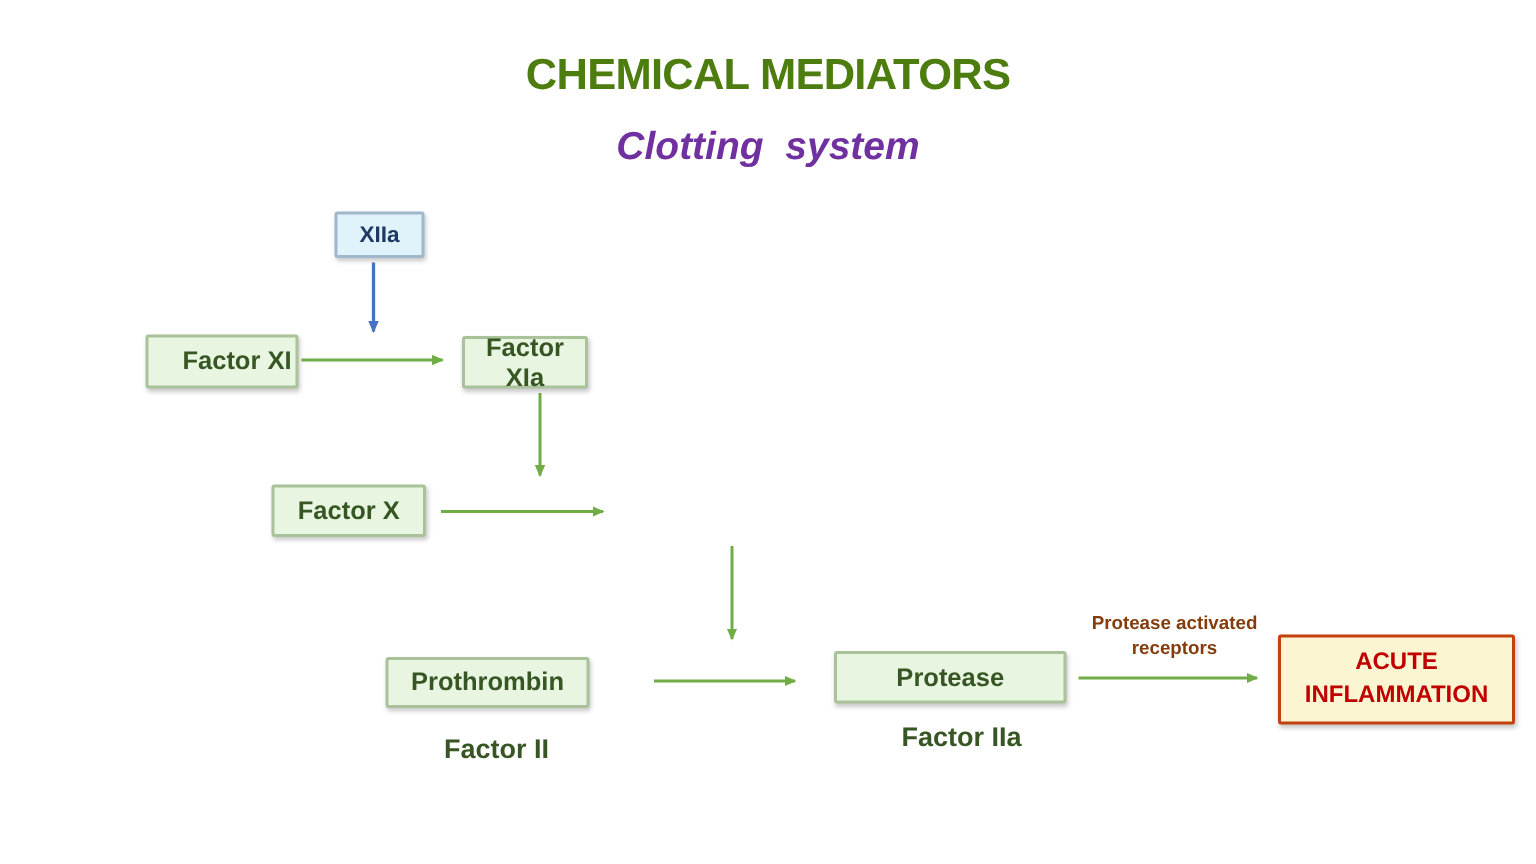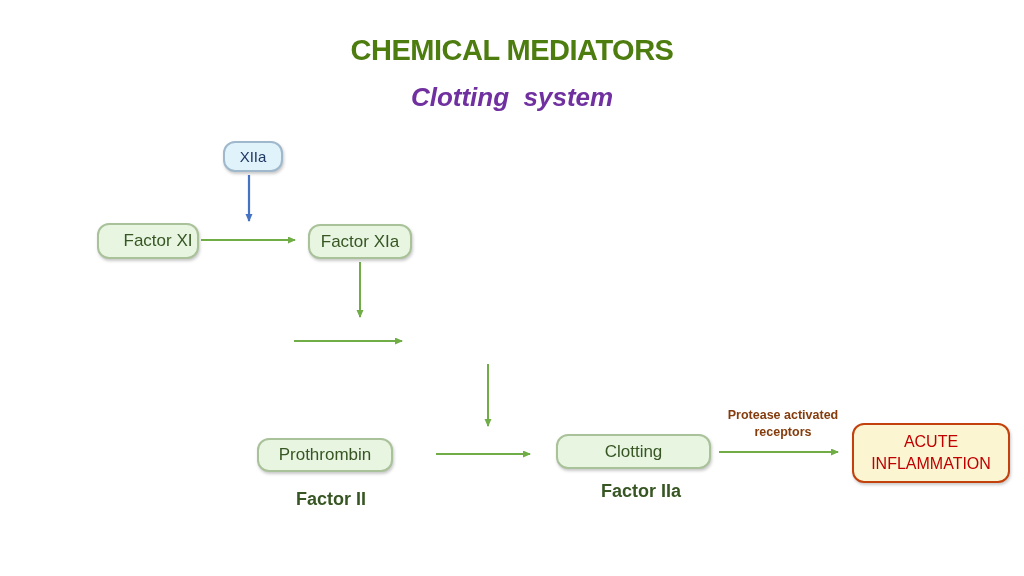--- a/index.html
+++ b/index.html
@@ -37,22 +37,22 @@
     color: #7030A0;
     white-space: pre;
     font-style: italic;
   }
   .box {
     position: absolute;
     display: flex;
     align-items: center;
     justify-content: center;
     text-align: center;
-    font-weight: normal;
-    border-radius: 12px;
+    font-weight: bold;
+    border-radius: 2px;
     box-sizing: border-box;
     box-shadow: 1px 2px 3px rgba(100,100,100,0.35);
   }
   .box.green {
     background: #E7F5E1;
     border: 2px solid #A9C29A;
     color: #375623;
     font-size: 17px;
   }
   .box.blue {
@@ -115,32 +115,35 @@
   </svg>
 
   <div class="box blue" style="left:223px; top:141px; width:60px; height:31px;">
     <span>XIIa</span>
   </div>
 
   <div class="box green" style="left:97px; top:223px; width:102px; height:36px;padding-left:20px;">
     <span>Factor XI</span>
   </div>
 
-  <div class="box green" style="left:308px; top:224px; width:104px; height:35px;">
+  <div class="box green" style="left:308px; top:224px; width:84px; height:35px;">
     <span>Factor XIa</span>
   </div>
 
+  <div class="box green" style="left:181px; top:323px; width:103px; height:35px;">
+    <span>Factor X</span>
+  </div>
 
 
   <div class="box green" style="left:257px; top:438px; width:136px; height:34px;">
     <span>Prothrombin</span>
   </div>
 
   <div class="box green" style="left:556px; top:434px; width:155px; height:35px;">
-    <span>Clotting</span>
+    <span>Protease</span>
   </div>
 
   <div class="box yellow" style="left:852px; top:423px; width:158px; height:60px;">
     <span>ACUTE</span>
     <span>INFLAMMATION</span>
   </div>
 
   <div class="annotation" style="left:271px; top:489px; width:120px;">Factor II</div>
 
   <div class="annotation" style="left:581px; top:481px; width:120px;">Factor IIa</div>

